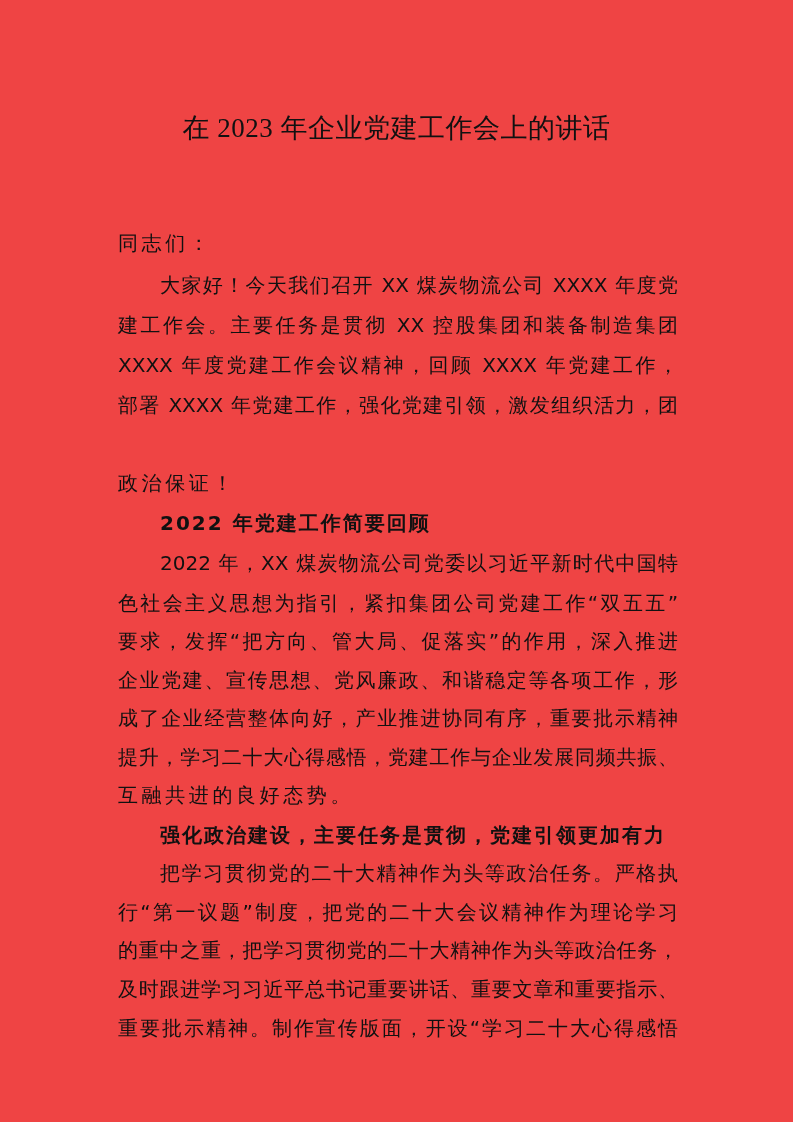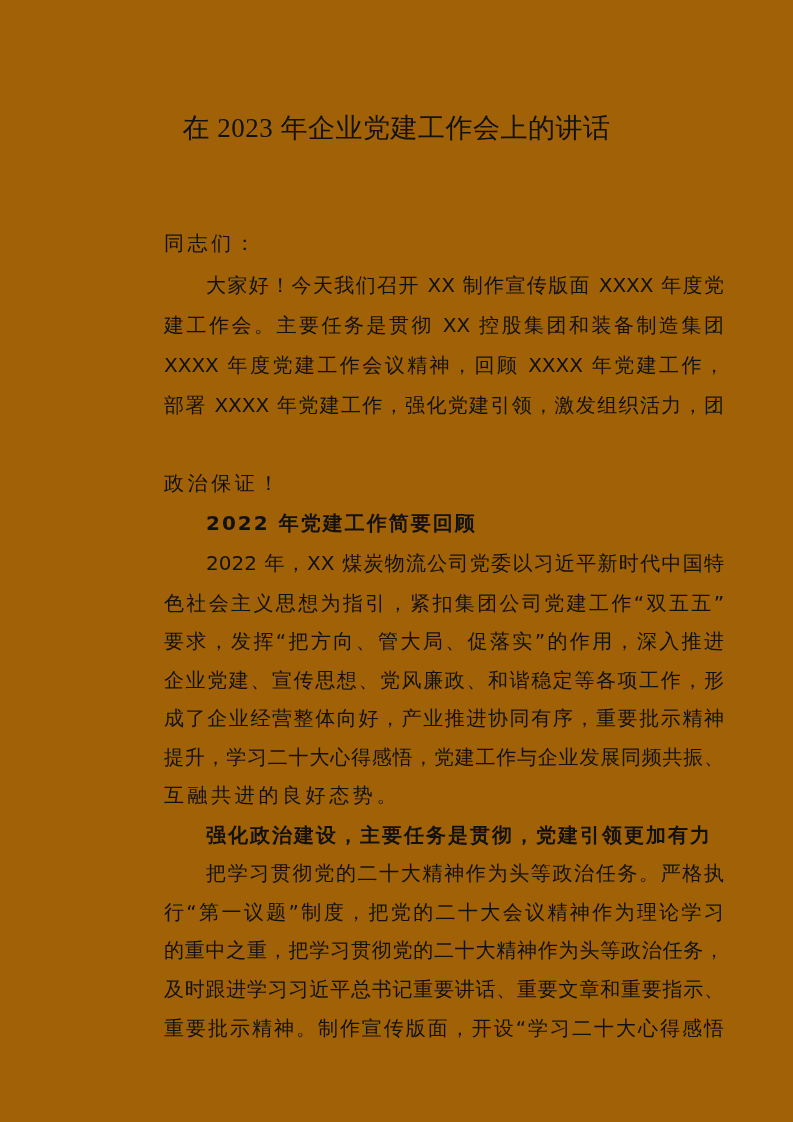--- a/index.html
+++ b/index.html
@@ -13,21 +13,21 @@
       position: relative;
       overflow: hidden;
       font-family: "DejaVu Serif", "Liberation Serif", serif;
       color: #111111;
     }
     .page {
       position: absolute;
       left: 0; top: 0;
       width: 793px;
       height: 1122px;
-      background: #a16207;
+      background: #ef4444;
     }
     .title {
       position: absolute;
       top: 110px;
       left: 0;
       width: 793px;
       text-align: center;
       font-size: 27px;
       line-height: 36px;
       font-family: "Liberation Serif", "DejaVu Serif", serif;
@@ -35,35 +35,34 @@
     }
     .line {
       position: absolute;
       left: 118px;
       width: 560px;
       font-size: 20px;
       line-height: 30px;
       white-space: nowrap;
       font-family: "DejaVu Sans", "Liberation Sans", sans-serif;
       letter-spacing: 3.6px;
-      margin-left: 46px;
     }
     .line.indent { left: 160px; }
     .line.bold { font-weight: bold; letter-spacing: 2px; }
     .line.just { text-align: justify; text-align-last: justify; letter-spacing: 0; }
   </style>
 </head>
 <body>
 
 <div class="page">
   <div class="title">在 2023 年企业党建工作会上的讲话</div>
 
   <div class="line" style="top:228px">同志们：</div>
 
-  <div class="line indent just" style="top:270px;width:518px">大家好！今天我们召开 XX 制作宣传版面 XXXX 年度党</div>
+  <div class="line indent just" style="top:270px;width:518px">大家好！今天我们召开 XX 煤炭物流公司 XXXX 年度党</div>
   <div class="line just" style="top:310px">建工作会。主要任务是贯彻 XX 控股集团和装备制造集团</div>
   <div class="line just" style="top:390px">部署 XXXX 年党建工作，强化党建引领，激发组织活力，团</div>
   <div class="line just" style="top:350px">XXXX 年度党建工作会议精神，回顾 XXXX 年党建工作，</div>
   <div class="line" style="top:468px">政治保证！</div>
 
   <div class="line indent bold" style="top:508px">2022 年党建工作简要回顾</div>
 
   <div class="line indent just" style="top:548px;width:518px">2022 年，XX 煤炭物流公司党委以习近平新时代中国特</div>
   <div class="line just" style="top:588px">色社会主义思想为指引，紧扣集团公司党建工作“双五五”</div>
   <div class="line just" style="top:626px">要求，发挥“把方向、管大局、促落实”的作用，深入推进</div>

